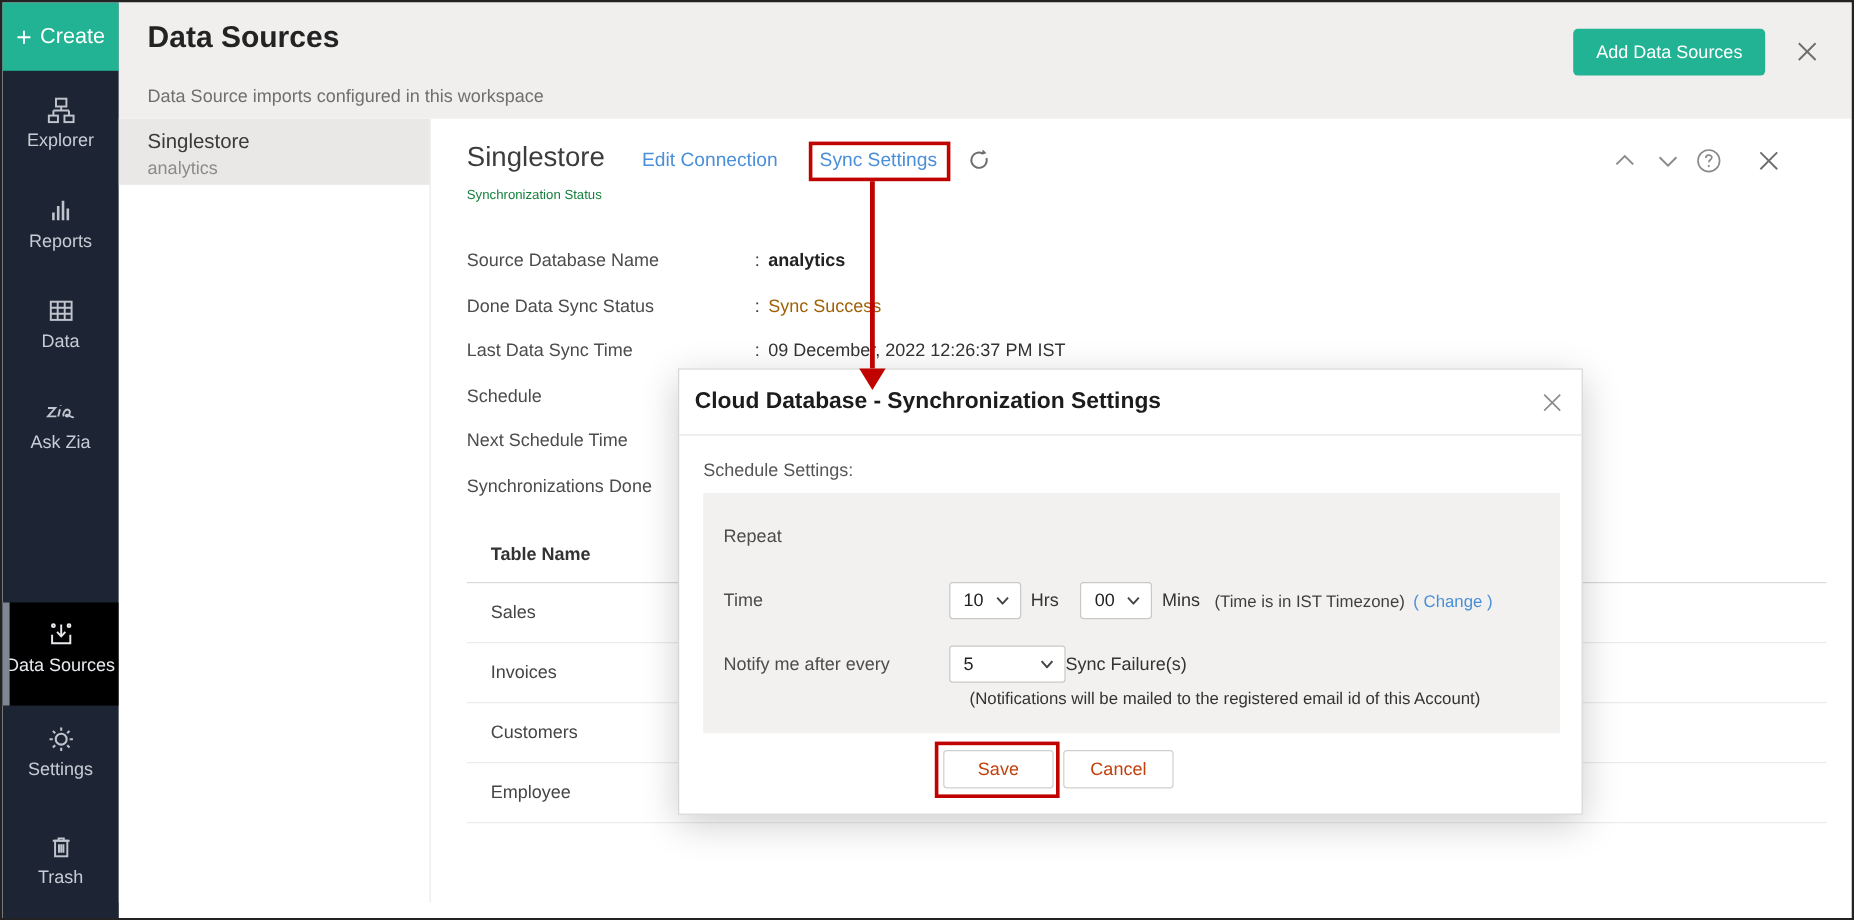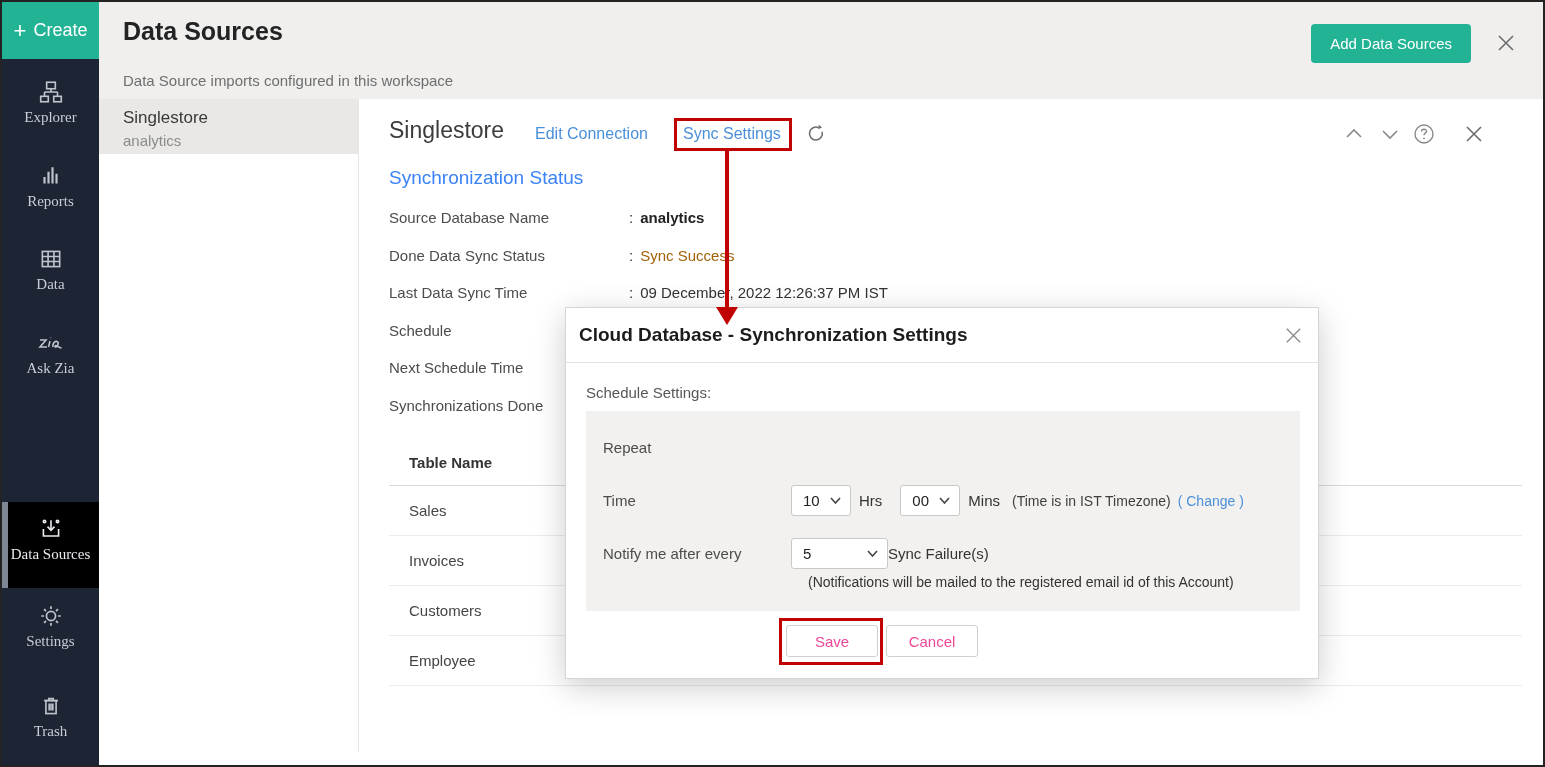--- a/index.html
+++ b/index.html
@@ -4,21 +4,21 @@
 <style>
   * { margin:0; padding:0; box-sizing:border-box; }
   html,body { background:#fff; }
   body { font-family:"Liberation Sans", sans-serif; }
   .screen { position:relative; width:1545px; height:767px; border:2px solid #232323; background:#fff; overflow:hidden; }
 
   
   .rail { position:absolute; left:0; top:0; width:97px; height:100%; background:#1d2433; }
   .create-btn { height:57px; background:#21b394; color:#fff; font-size:18px; display:flex; align-items:center; justify-content:center; gap:7px; cursor:pointer; }
   .create-plus { font-size:22px; font-weight:300; line-height:1; }
-  .rail-item { position:absolute; left:0; width:97px; display:flex; flex-direction:column; align-items:center; color:#c7ccd6; font-size:15px; cursor:pointer; text-align:center;font-family:Liberation Serif, serif; }
+  .rail-item { position:absolute; left:0; width:97px; display:flex; flex-direction:column; align-items:center; color:#c7ccd6; font-size:15px; cursor:pointer; text-align:center; }
   .rail-item .ricon { height:28px; display:flex; align-items:center; justify-content:center; }
   .rail-item .rlabel { margin-top:3px; line-height:17px; }
   .rail-item.active { background:#000; padding-top:13px; color:#e8eaee; }
   .rail-item.active .stripe { position:absolute; left:0; top:0; width:6px; height:100%; background:#7f8795; }
 
   
   .page-header { position:absolute; left:97px; top:0; right:0; height:97px; background:#f0efee; }
   .page-title { position:absolute; left:24px; top:15px; font-size:25px; font-weight:bold; color:#232323; }
   .page-subtitle { position:absolute; left:24px; top:70px; font-size:15px; color:#6f6f6f; }
   .add-btn { position:absolute; right:72px; top:22px; height:39px; padding:0 19px; background:#21b394; border:none; border-radius:4px; color:#fff; font-size:15px; font-family:inherit; cursor:pointer; }
@@ -33,21 +33,21 @@
   
   .detail { position:absolute; left:357px; top:97px; right:0; bottom:0; background:#fff; }
   .conn-title { position:absolute; left:30px; top:18px; font-size:23px; color:#3c3c3c; }
   .conn-link { position:absolute; top:26px; font-size:16px; color:#4a8fd9; cursor:pointer; }
   .link-edit { left:176px; }
   .link-sync { left:324px; }
   .refresh-ic { position:absolute; left:446px; top:24px; width:22px; height:22px; cursor:pointer; }
   .toolbar-icons { position:absolute; right:58px; top:24px; display:flex; align-items:center; }
   .tb-ic { width:22px; height:22px; cursor:pointer; }
   .gap14 { margin-left:14px; } .gap12 { margin-left:12px; } .gap28 { margin-left:28px; }
-  .sync-status-title { position:absolute; left:30px; top:68px; font-size:19px; color:#3b82f6; }
+  .sync-status-title { position:absolute; left:30px; top:58px; font-size:11px; color:#15803d; }
 
   .fields { position:absolute; left:30px; top:100px; right:20px; }
   .frow { height:37.5px; display:flex; align-items:center; font-size:15px; }
   .flabel { width:240px; color:#4c4c4c; }
   .fsep { color:#333; margin-right:7px; }
   .fvalue { color:#333; }
   .fvalue.bold { font-weight:bold; color:#222; }
   .fvalue.green { color:#a16207; }
 
   .tbl { position:absolute; left:30px; top:341px; right:21px; }
@@ -69,21 +69,21 @@
   .sel { background:#fff; border:1px solid #c9c9c7; border-radius:3px; height:33px; display:flex; align-items:center; justify-content:space-between; padding:0 9px 0 11px; font-size:15px; color:#222; cursor:pointer; }
   .sel-repeat { width:174px; }
   .sel-sm { width:60px; height:31px; }
   .sel-notify { width:97px; height:31px; }
   .unit { font-size:15px; color:#333; }
   .ml8 { margin-left:8px; } .ml10 { } .ml18 { margin-left:18px; }
   .tz-note { font-size:14px; color:#3f3f3f; margin-left:12px; }
   .change-link { font-size:14px; color:#4a8fd9; margin-left:7px; cursor:pointer; }
   .notify-note { position:absolute; left:222px; top:163px; font-size:14px; color:#333; }
   .modal-btns { position:absolute; left:0; top:317px; width:100%; height:36px; }
-  .mbtn { position:absolute; top:0; width:92px; height:32px; background:#fff; border:1px solid #cfcfcd; border-radius:3px; font-size:15px; color:#ec4899; font-family:inherit; cursor:pointer; }
+  .mbtn { position:absolute; top:0; width:92px; height:32px; background:#fff; border:1px solid #cfcfcd; border-radius:3px; font-size:15px; color:#c2410c; font-family:inherit; cursor:pointer; }
   .btn-save { left:220px; }
   .btn-cancel { left:320px; }
 
   
   .anno { position:absolute; border:3px solid #c00300; z-index:60; pointer-events:none; }
   .anno-syncbox { left:672px; top:116px; width:118px; height:33px; }
   .anno-savebox { left:777px; top:616px; width:104px; height:47px; }
   .anno-stem { position:absolute; left:723px; top:149px; width:4px; height:156px; background:#c00300; z-index:60; pointer-events:none; }
   .anno-head { position:absolute; left:714px; top:305px; width:0; height:0; border-left:11px solid transparent; border-right:11px solid transparent; border-top:18px solid #c00300; z-index:60; pointer-events:none; }
 </style>

